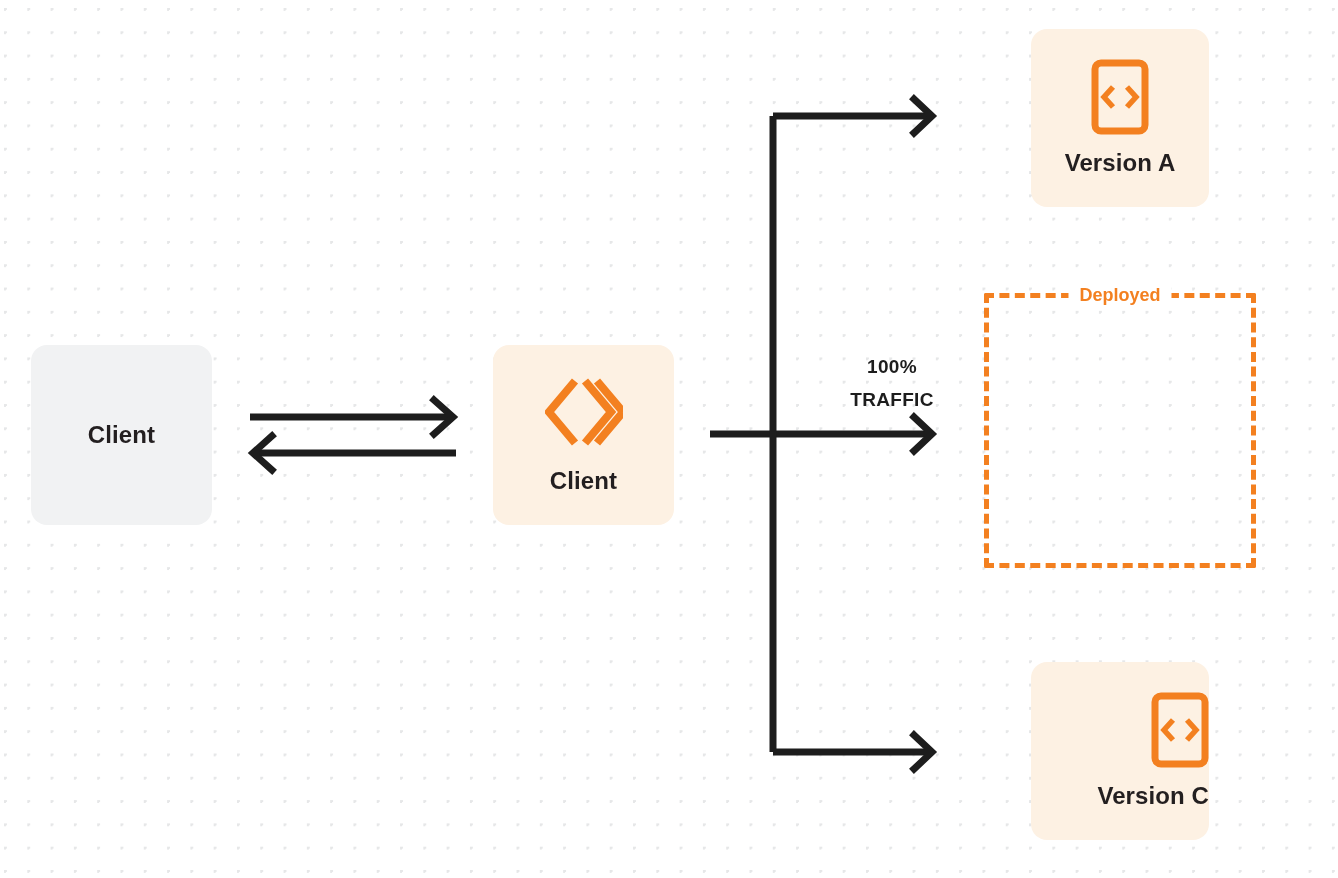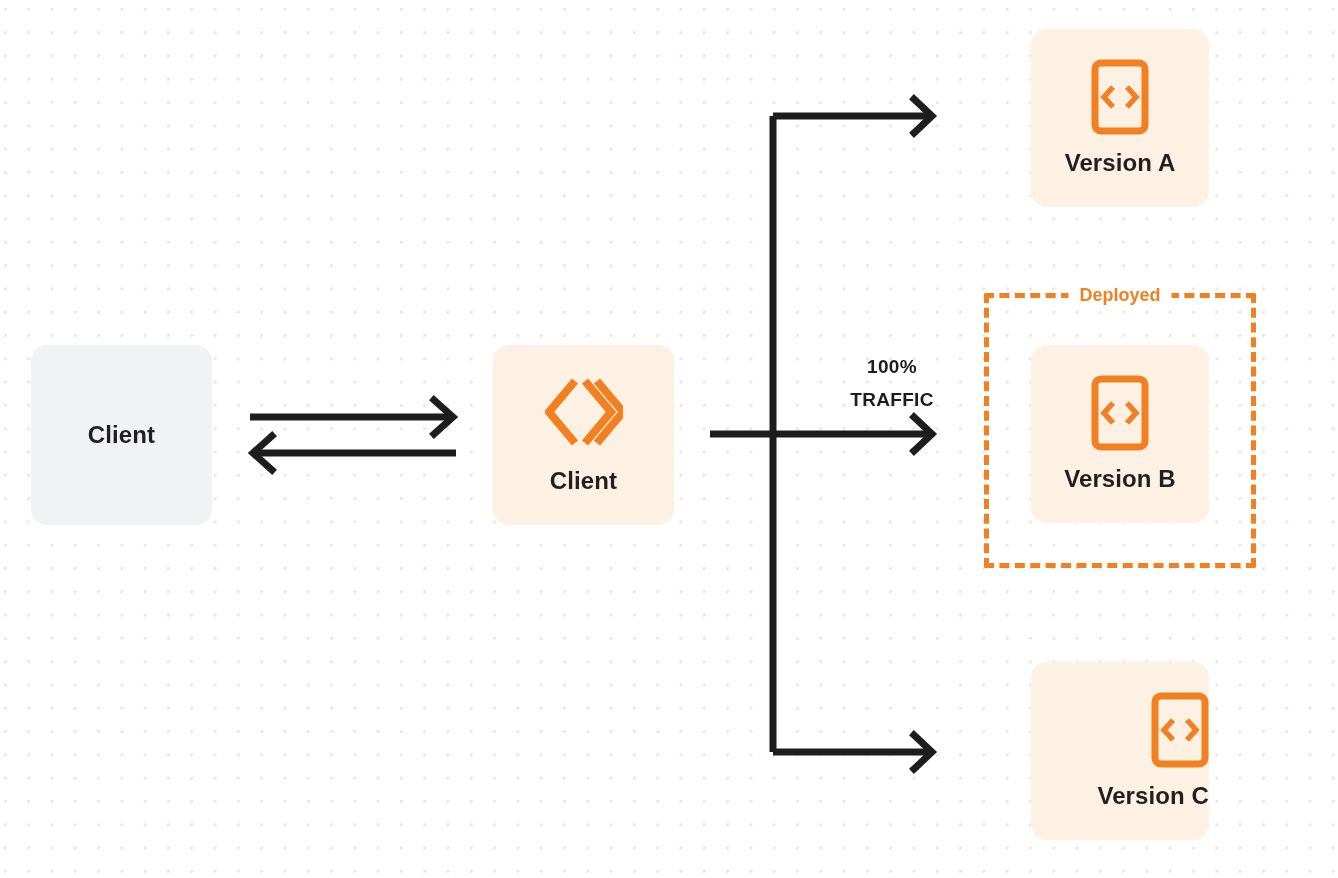--- a/index.html
+++ b/index.html
@@ -176,30 +176,20 @@
         <polyline points="36,28 45,38 36,48" stroke="#f38020" stroke-width="5.5" fill="none" stroke-linecap="butt" stroke-linejoin="miter"></polyline>
       </svg>
     </span>
     <span class="node-label">Version A</span>
   </div>
 
   <div id="deployed-group">
     <span id="deployed-label">Deployed</span>
   </div>
 
-  <div class="node version-node" id="version-b-node">
-    <span>
-      <svg class="icon-svg" width="58" height="76" viewBox="0 0 58 76" fill="none">
-        <rect x="4" y="4" width="50" height="68" rx="6" ry="6" stroke="#f38020" stroke-width="7" fill="none"></rect>
-        <polyline points="22,28 13,38 22,48" stroke="#f38020" stroke-width="5.5" fill="none" stroke-linecap="butt" stroke-linejoin="miter"></polyline>
-        <polyline points="36,28 45,38 36,48" stroke="#f38020" stroke-width="5.5" fill="none" stroke-linecap="butt" stroke-linejoin="miter"></polyline>
-      </svg>
-    </span>
-    <span class="node-label">Version B</span>
-  </div>
 
   <div class="node version-node" id="version-c-node">
     <span>
       <svg class="icon-svg" width="58" height="76" viewBox="0 0 58 76" fill="none">
         <rect x="4" y="4" width="50" height="68" rx="6" ry="6" stroke="#f38020" stroke-width="7" fill="none"></rect>
         <polyline points="22,28 13,38 22,48" stroke="#f38020" stroke-width="5.5" fill="none" stroke-linecap="butt" stroke-linejoin="miter"></polyline>
         <polyline points="36,28 45,38 36,48" stroke="#f38020" stroke-width="5.5" fill="none" stroke-linecap="butt" stroke-linejoin="miter"></polyline>
       </svg>
     </span>
     <span class="node-label">Version C</span>

